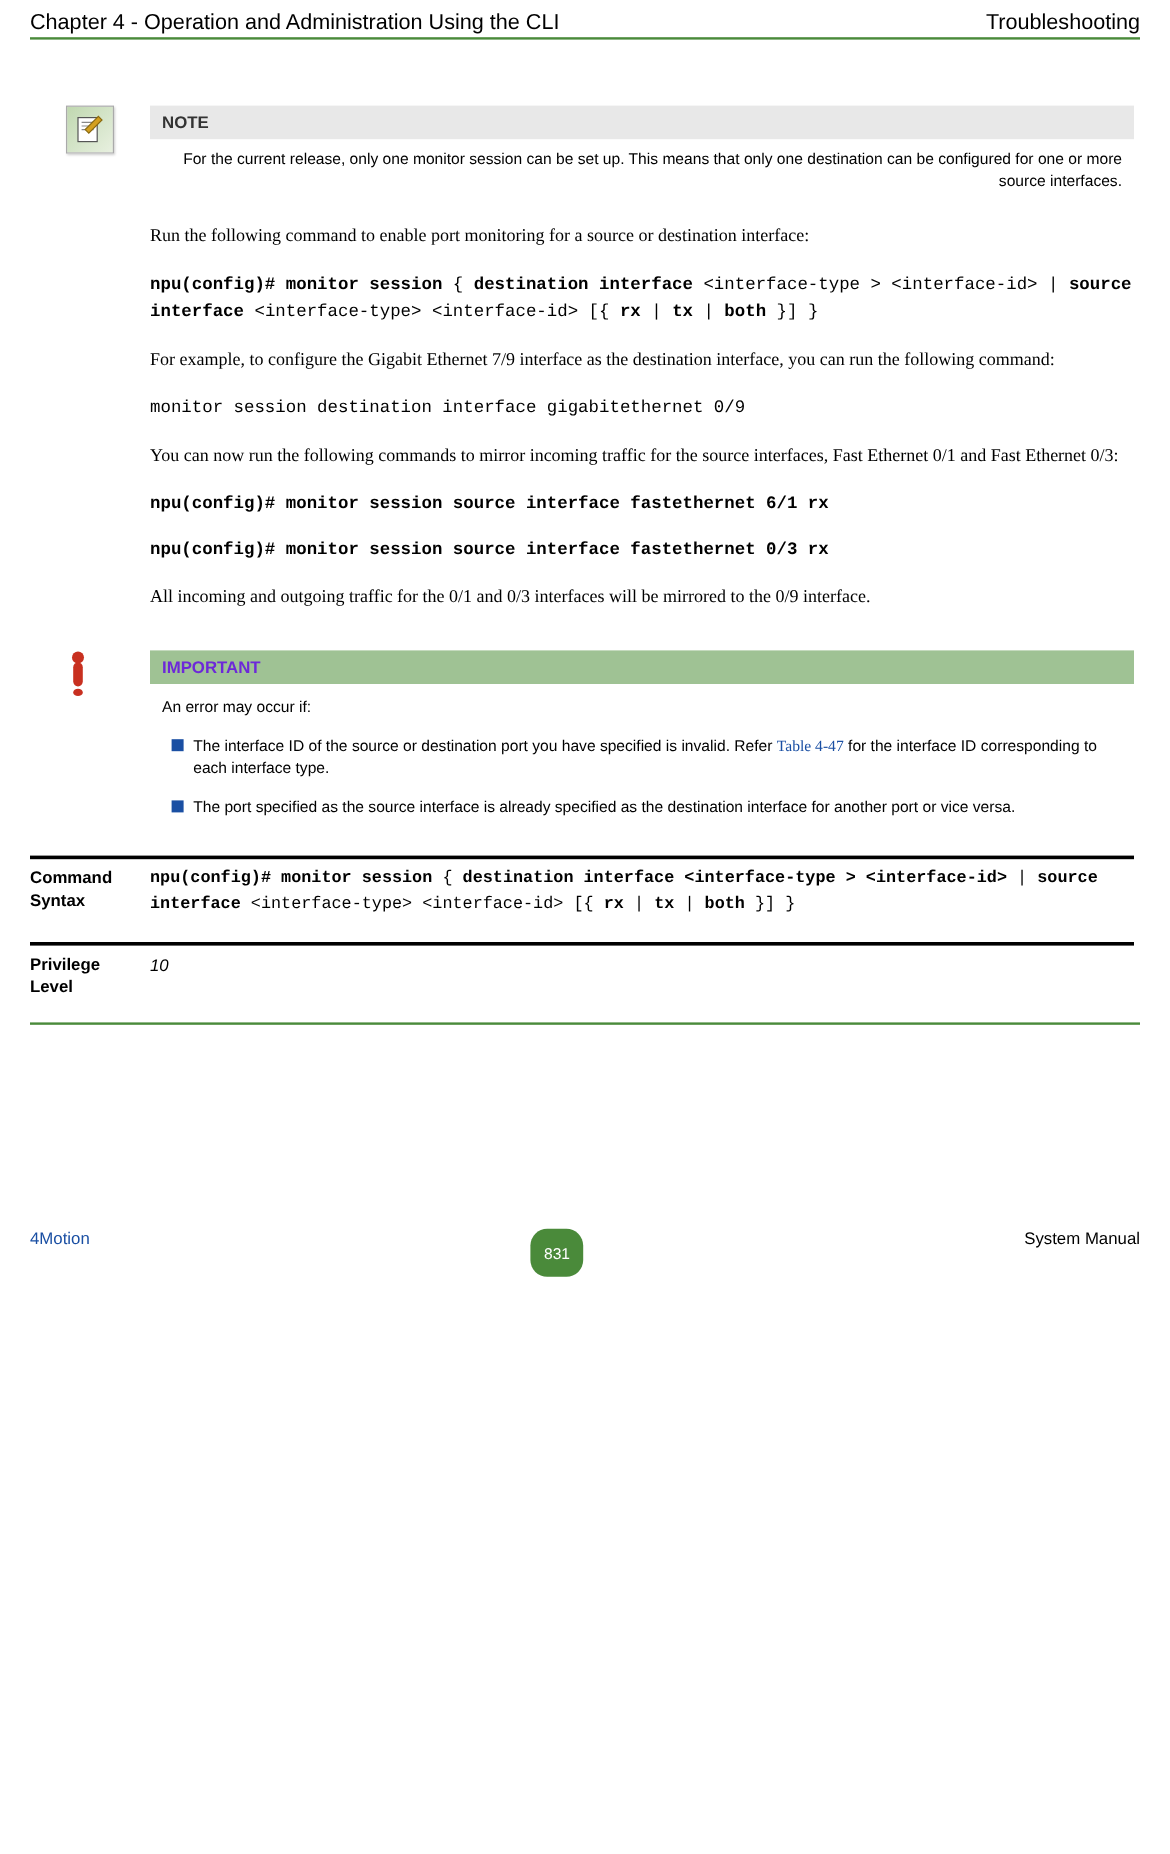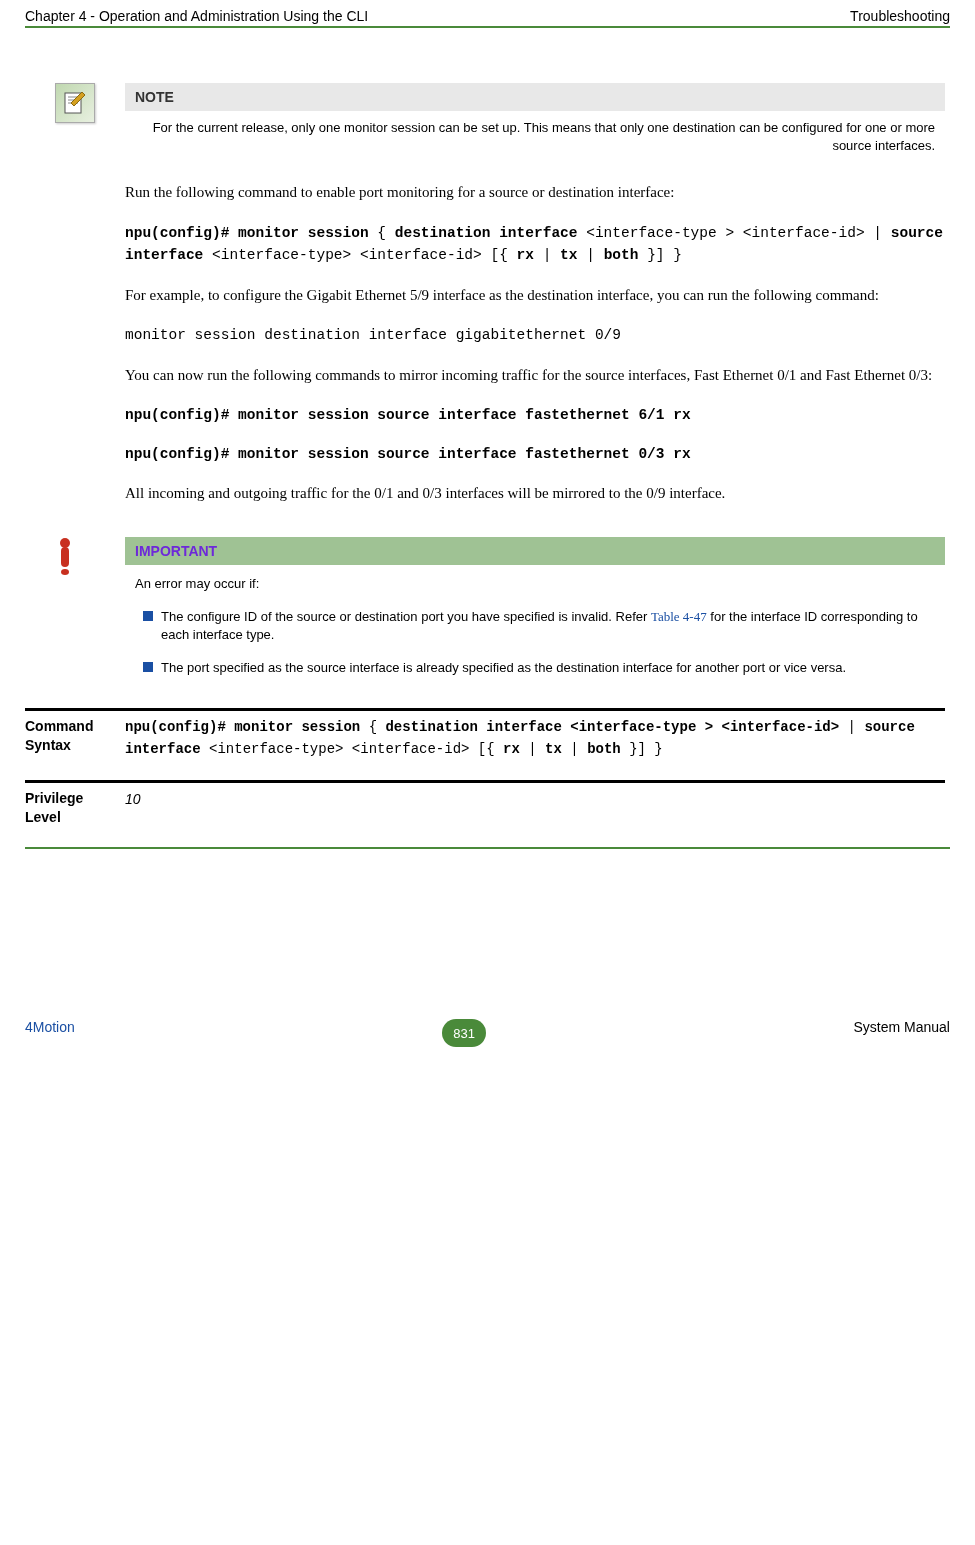--- a/index.html
+++ b/index.html
@@ -10,21 +10,21 @@
       background: #fff;
       color: #000;
     }
     .page {
       padding: 0 25px;
       box-sizing: border-box;
     }
     .header {
       display: flex;
       justify-content: space-between;
-      font-size: 14px;
+      font-size: 18px;
       padding-top: 8px;
     }
     .header-line {
       border-top: 2px solid #4a8a3a;
       margin-top: 2px;
       margin-bottom: 55px;
     }
     .content {
       margin-left: 100px;
       margin-right: 5px;
@@ -157,21 +157,21 @@
       font-size: 14px;
     }
     .footer-right {
       color: #000000;
       font-size: 14px;
     }
     .page-num {
       background: #4a8a3a;
       color: #fff;
       width: 44px;
-      height: 28px;
+      height: 40px;
       border-radius: 14px;
       display: flex;
       align-items: center;
       justify-content: center;
       font-size: 13px;
     }
     .footer-line {
       border-top: 2px solid #4a8a3a;
       margin: 0 25px 6px 25px;
     }
@@ -208,21 +208,21 @@
         </svg>
       </div>
       <div class="note-header">NOTE</div>
       <div class="note-body">For the current release, only one monitor session can be set up. This means that only one destination can be configured for one or more source interfaces.</div>
     </div>
 
     <div class="body-serif">Run the following command to enable port monitoring for a source or destination interface:</div>
 
     <div class="mono"><b>npu(config)# monitor session</b><span> { </span><b>destination interface</b><span> &lt;interface-type &gt; &lt;interface-id&gt; | </span><b>source interface</b><span> &lt;interface-type&gt; &lt;interface-id&gt; [{ </span><b>rx</b><span> | </span><b>tx</b><span> | </span><b>both</b><span> }] }</span></div>
 
-    <div class="body-serif">For example, to configure the Gigabit Ethernet 5/9 interface as the destination interface, you can run the following command:</div>
+    <div class="body-serif">For example, to configure the Gigabit Ethernet 7/9 interface as the destination interface, you can run the following command:</div>
 
     <div class="mono">monitor session destination interface gigabitethernet 0/9</div>
 
     <div class="body-serif">You can now run the following commands to mirror incoming traffic for the source interfaces, Fast Ethernet 0/1 and Fast Ethernet 0/3:</div>
 
     <div class="mono" style="font-weight:bold;">npu(config)# monitor session source interface fastethernet 6/1 rx</div>
 
     <div class="mono" style="font-weight:bold;">npu(config)# monitor session source interface fastethernet 0/3 rx</div>
 
     <div class="body-serif">All incoming and outgoing traffic for the 0/1 and 0/3 interfaces will be mirrored to the 0/9 interface.</div>
@@ -233,21 +233,21 @@
           <ellipse cx="10" cy="6" rx="5" ry="5" fill="#c83020"></ellipse>
           <rect x="6" y="10" width="8" height="20" rx="4" fill="#c83020"></rect>
           <ellipse cx="10" cy="35" rx="4" ry="3" fill="#c83020"></ellipse>
         </svg>
       </div>
       <div class="important-header">IMPORTANT</div>
       <div class="important-body">
         <div>An error may occur if:</div>
         <div class="bullet-item">
           <div class="bullet-square"></div>
-          <div class="bullet-text"><span>The configure ID of the source or destination port you have specified is invalid. Refer </span><span class="link-text">Table 4-47</span><span> for the interface ID corresponding to each interface type.</span></div>
+          <div class="bullet-text"><span>The interface ID of the source or destination port you have specified is invalid. Refer </span><span class="link-text">Table 4-47</span><span> for the interface ID corresponding to each interface type.</span></div>
         </div>
         <div class="bullet-item">
           <div class="bullet-square"></div>
           <div class="bullet-text">The port specified as the source interface is already specified as the destination interface for another port or vice versa.</div>
         </div>
       </div>
     </div>
 
     <div class="def-table">
       <div class="def-row">

